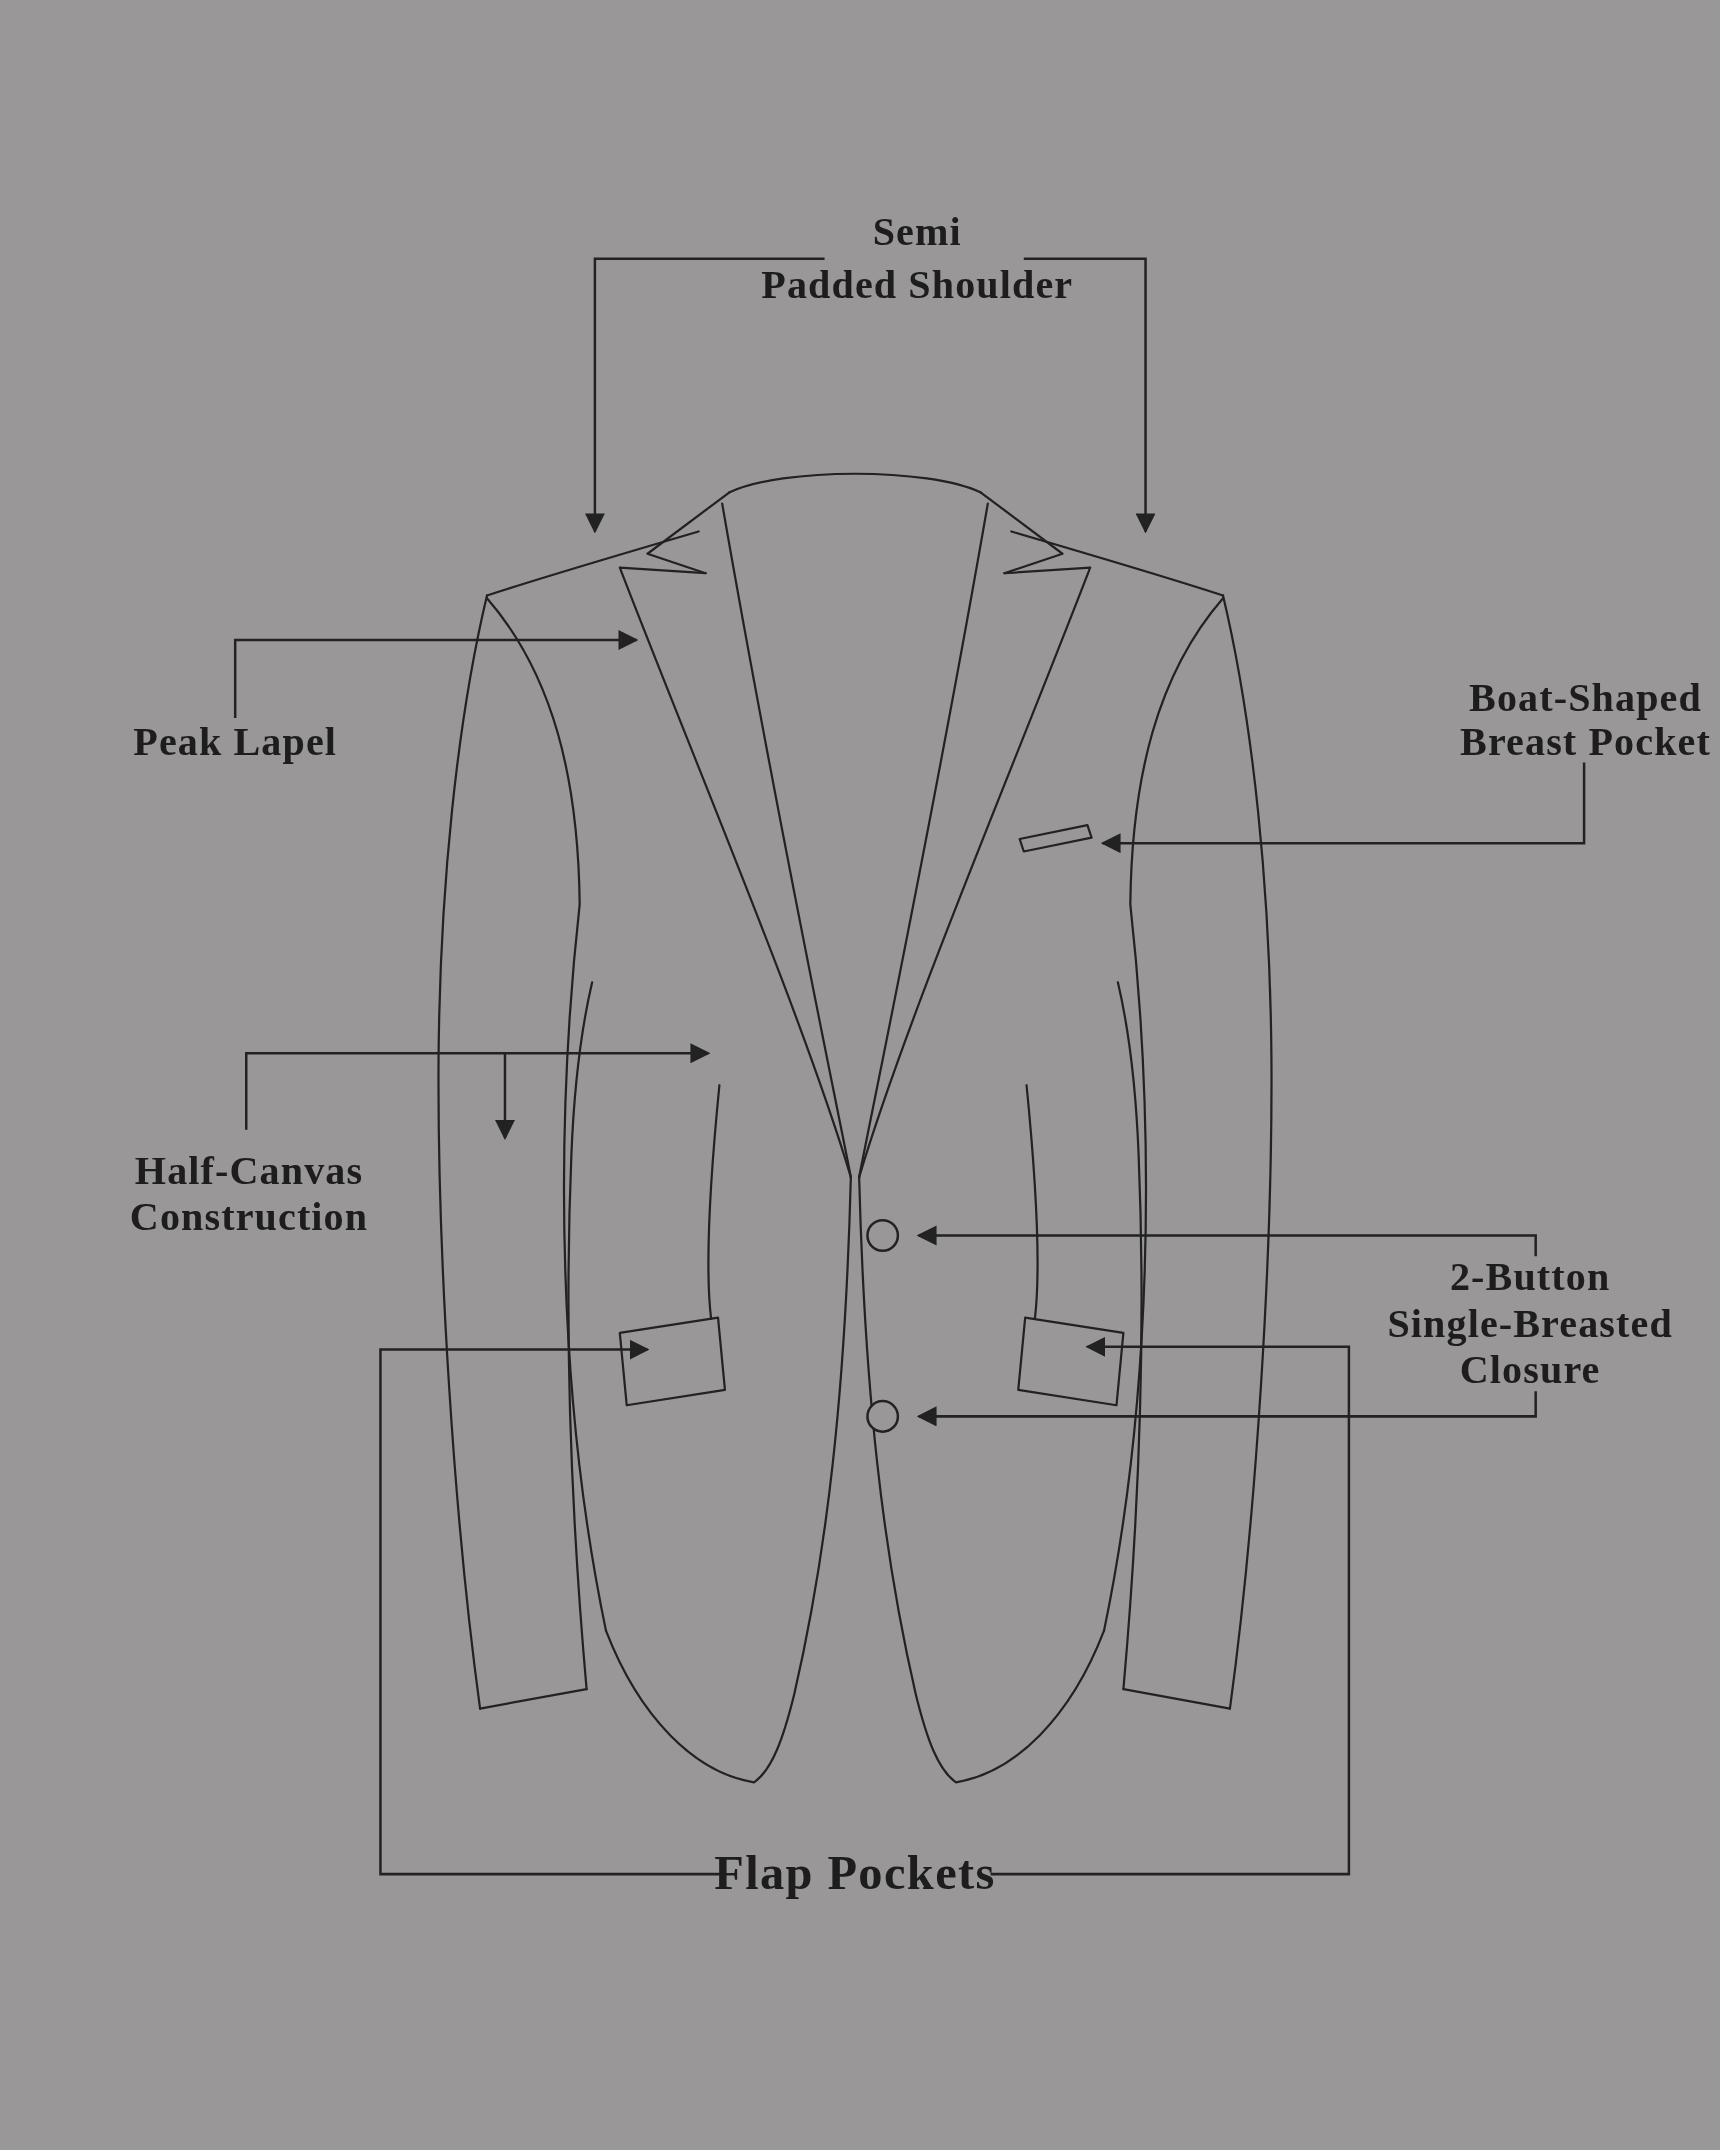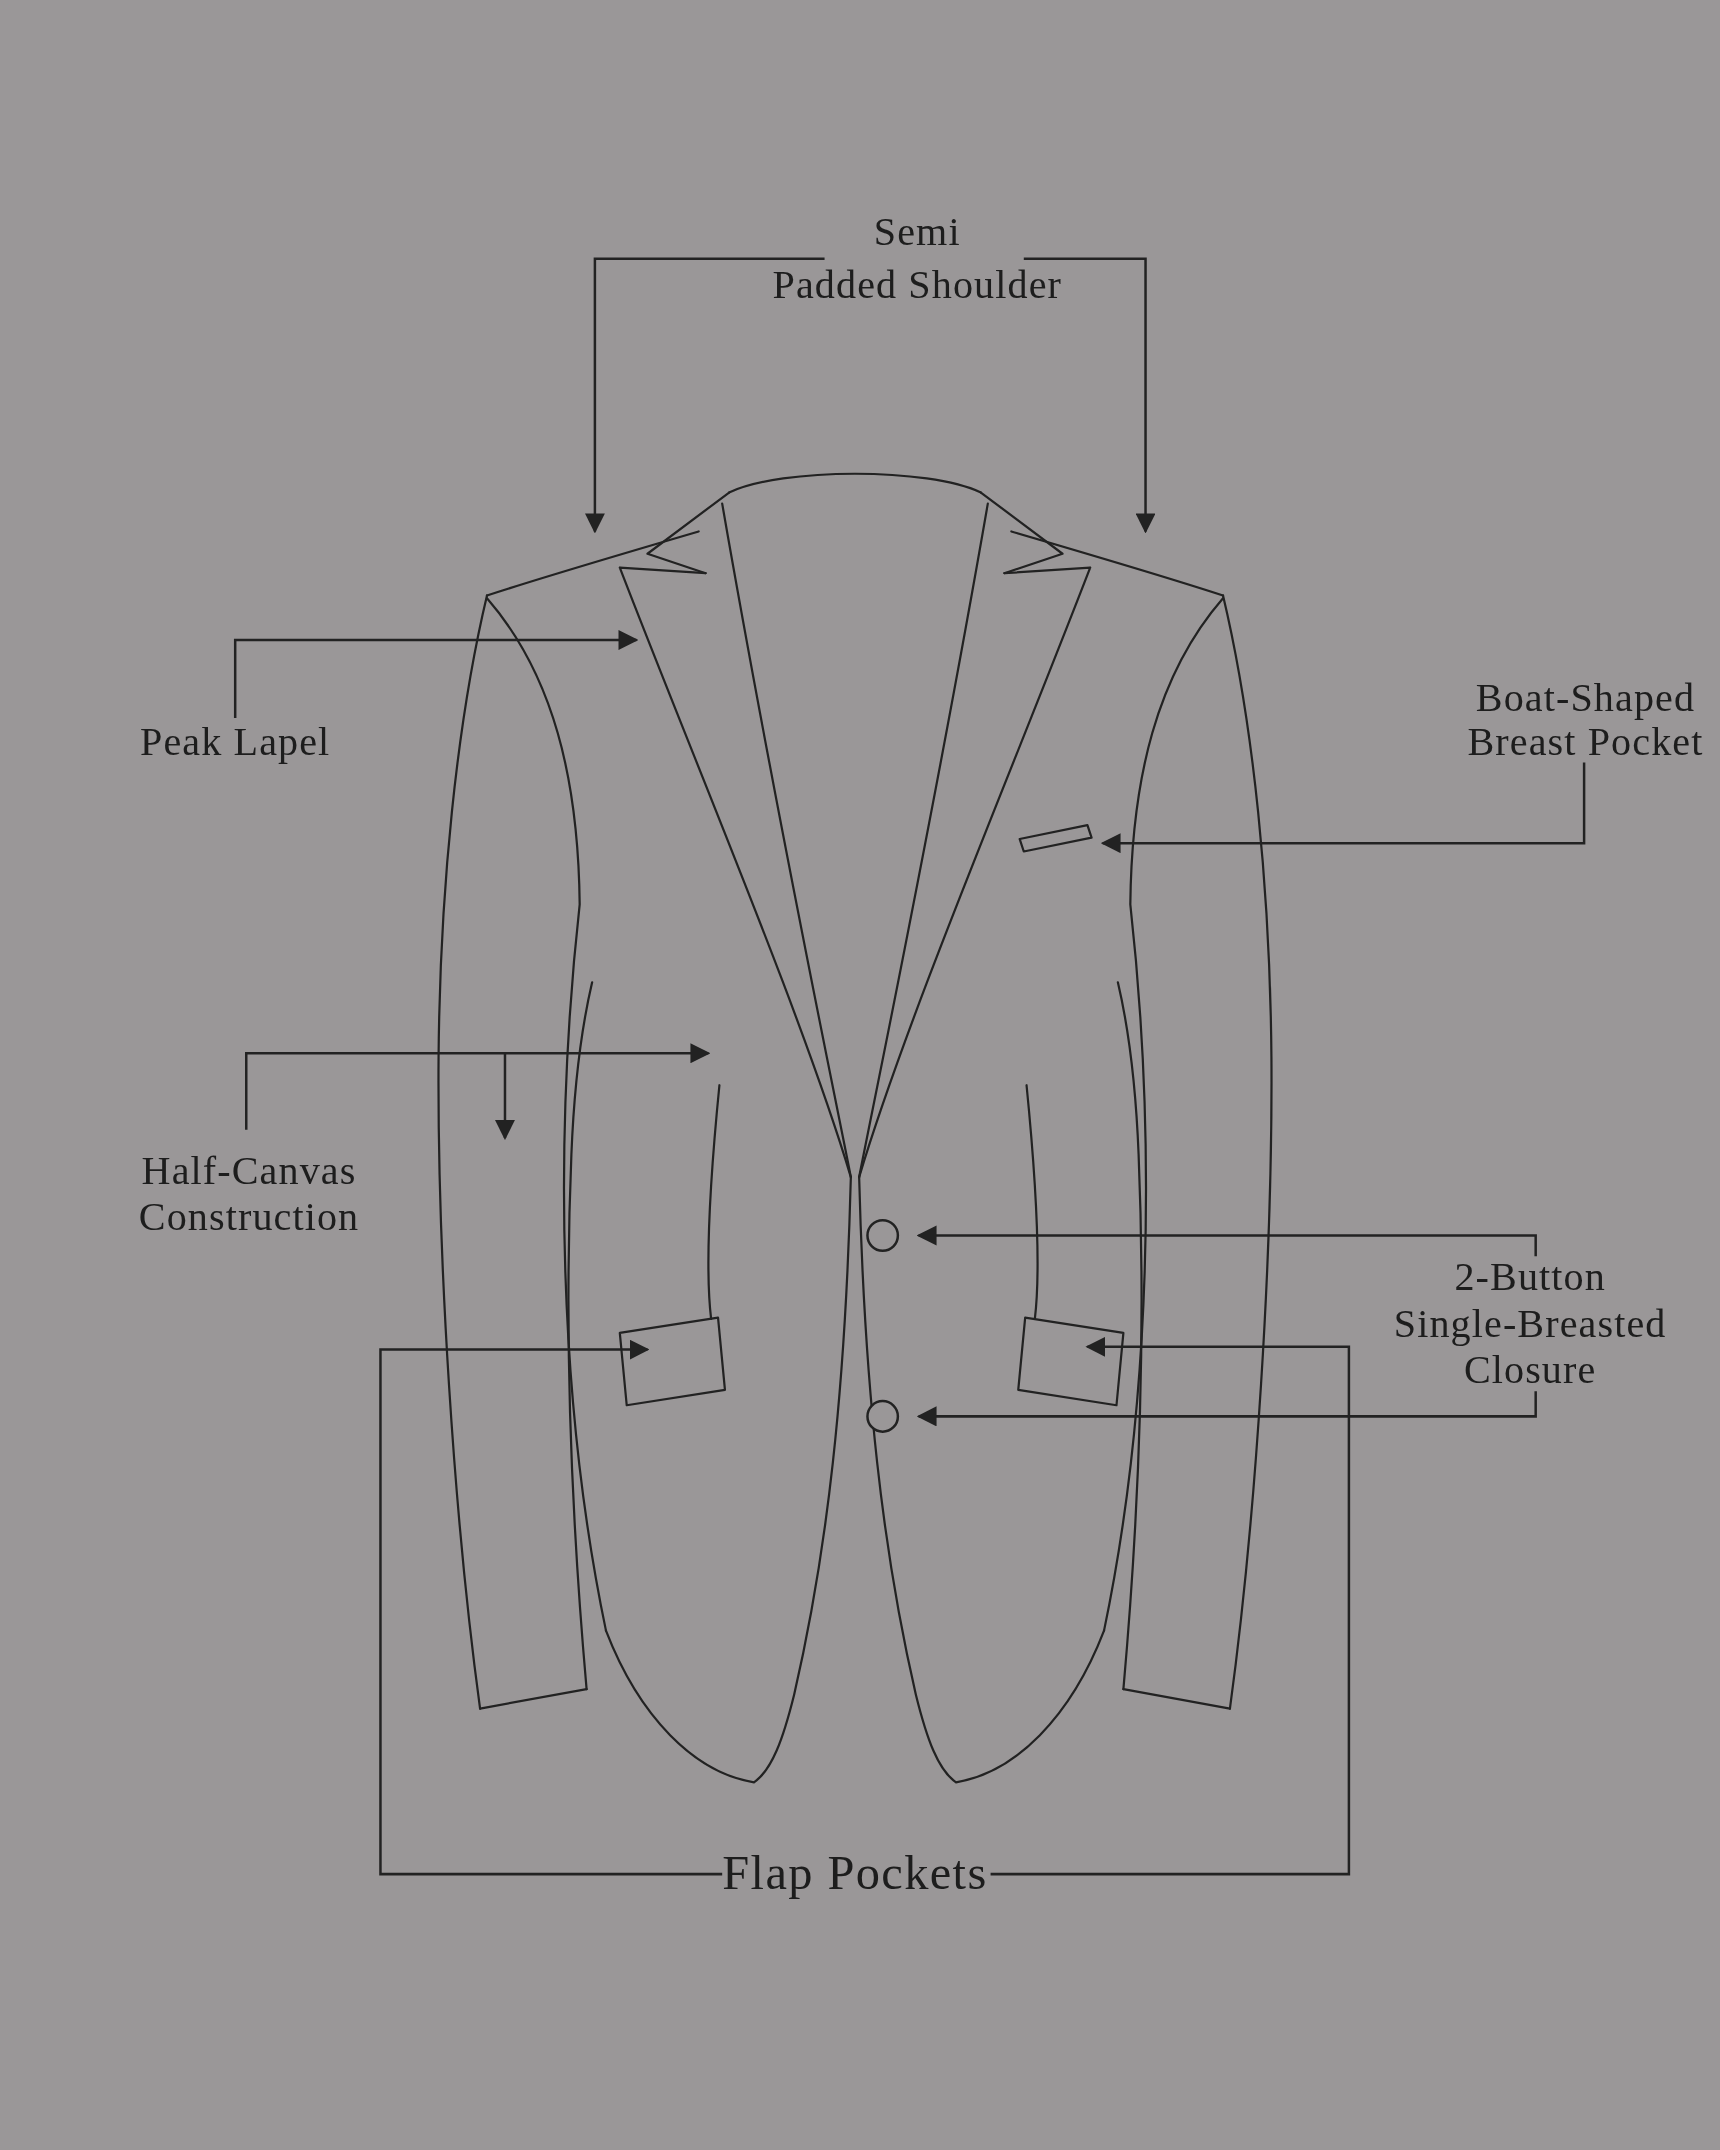--- a/index.html
+++ b/index.html
@@ -11,20 +11,21 @@
   body{
     background:var(--bg);
     font-family:"Liberation Serif","DejaVu Serif",serif;
   }
   .stage{
     position:relative;
     width:1710px;
     height:2151px;
     background:var(--bg);
     overflow:hidden;
+    font-weight:bold;
   }
   svg{display:block;width:100%;height:100%;}
   .stroke{
     fill:none;
     stroke:var(--line);
     stroke-width:1.6;
     stroke-linecap:round;
     stroke-linejoin:round;
   }
   .connector{

